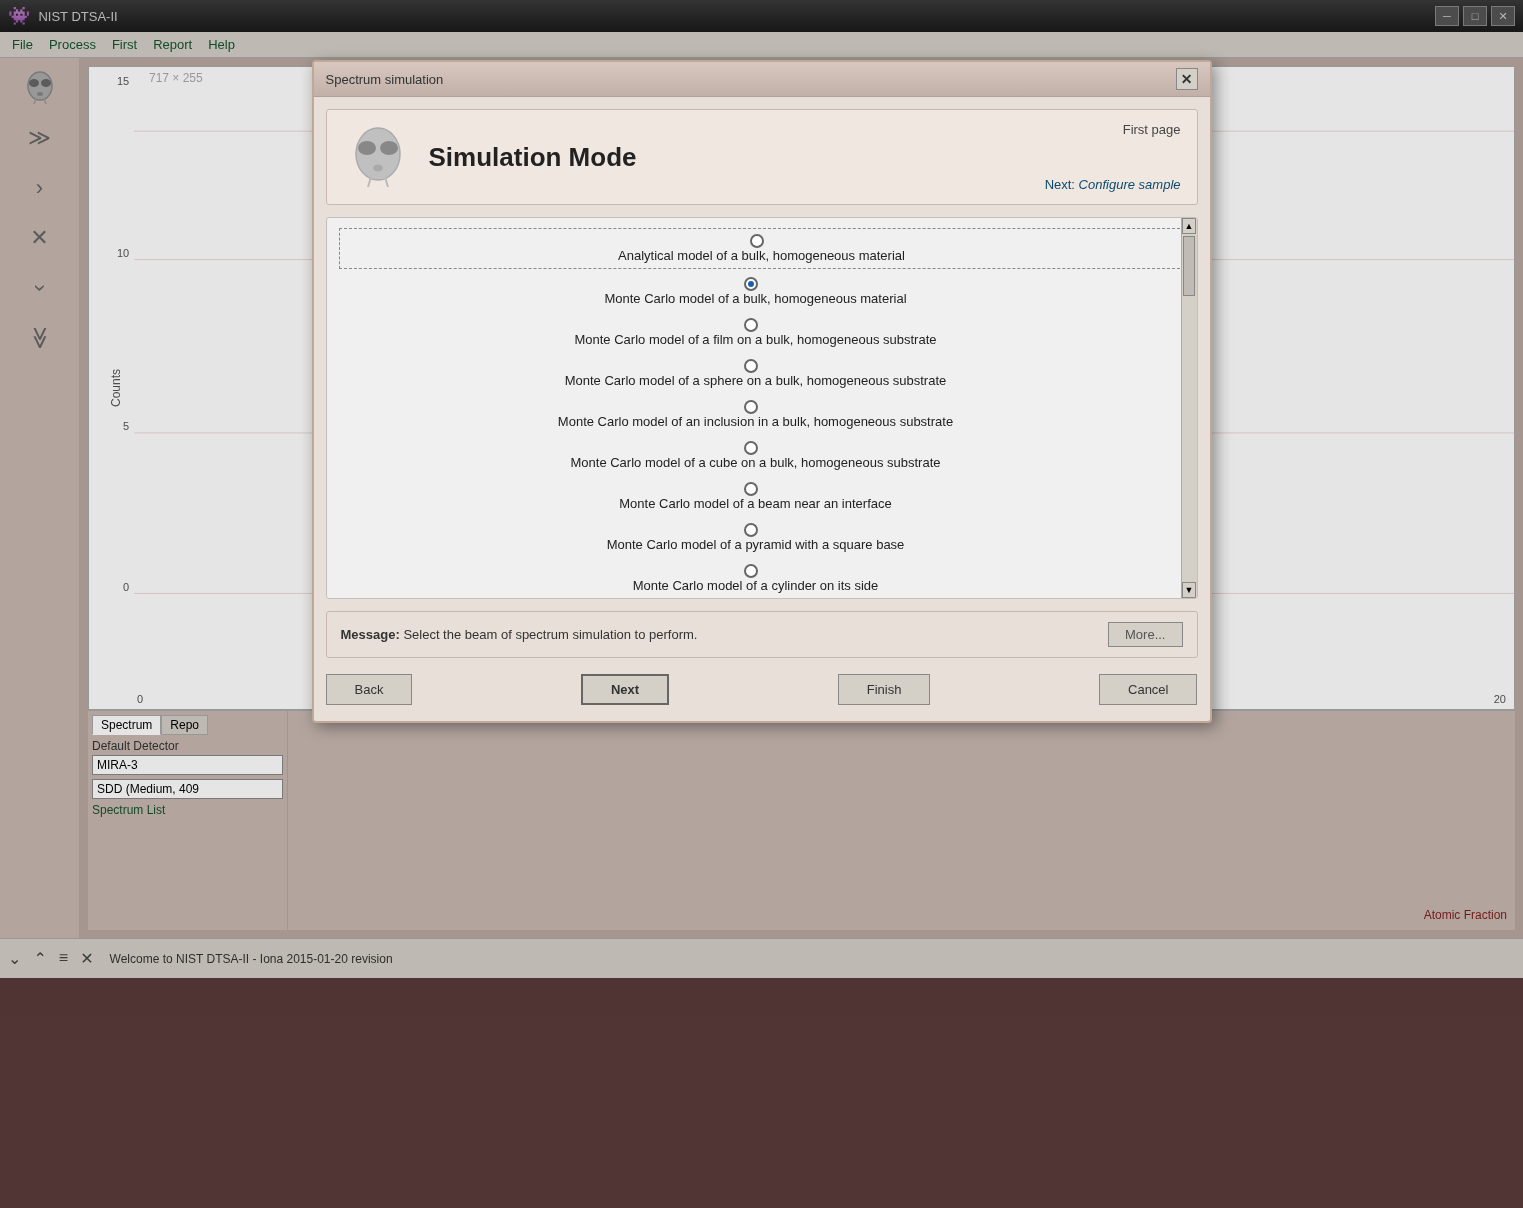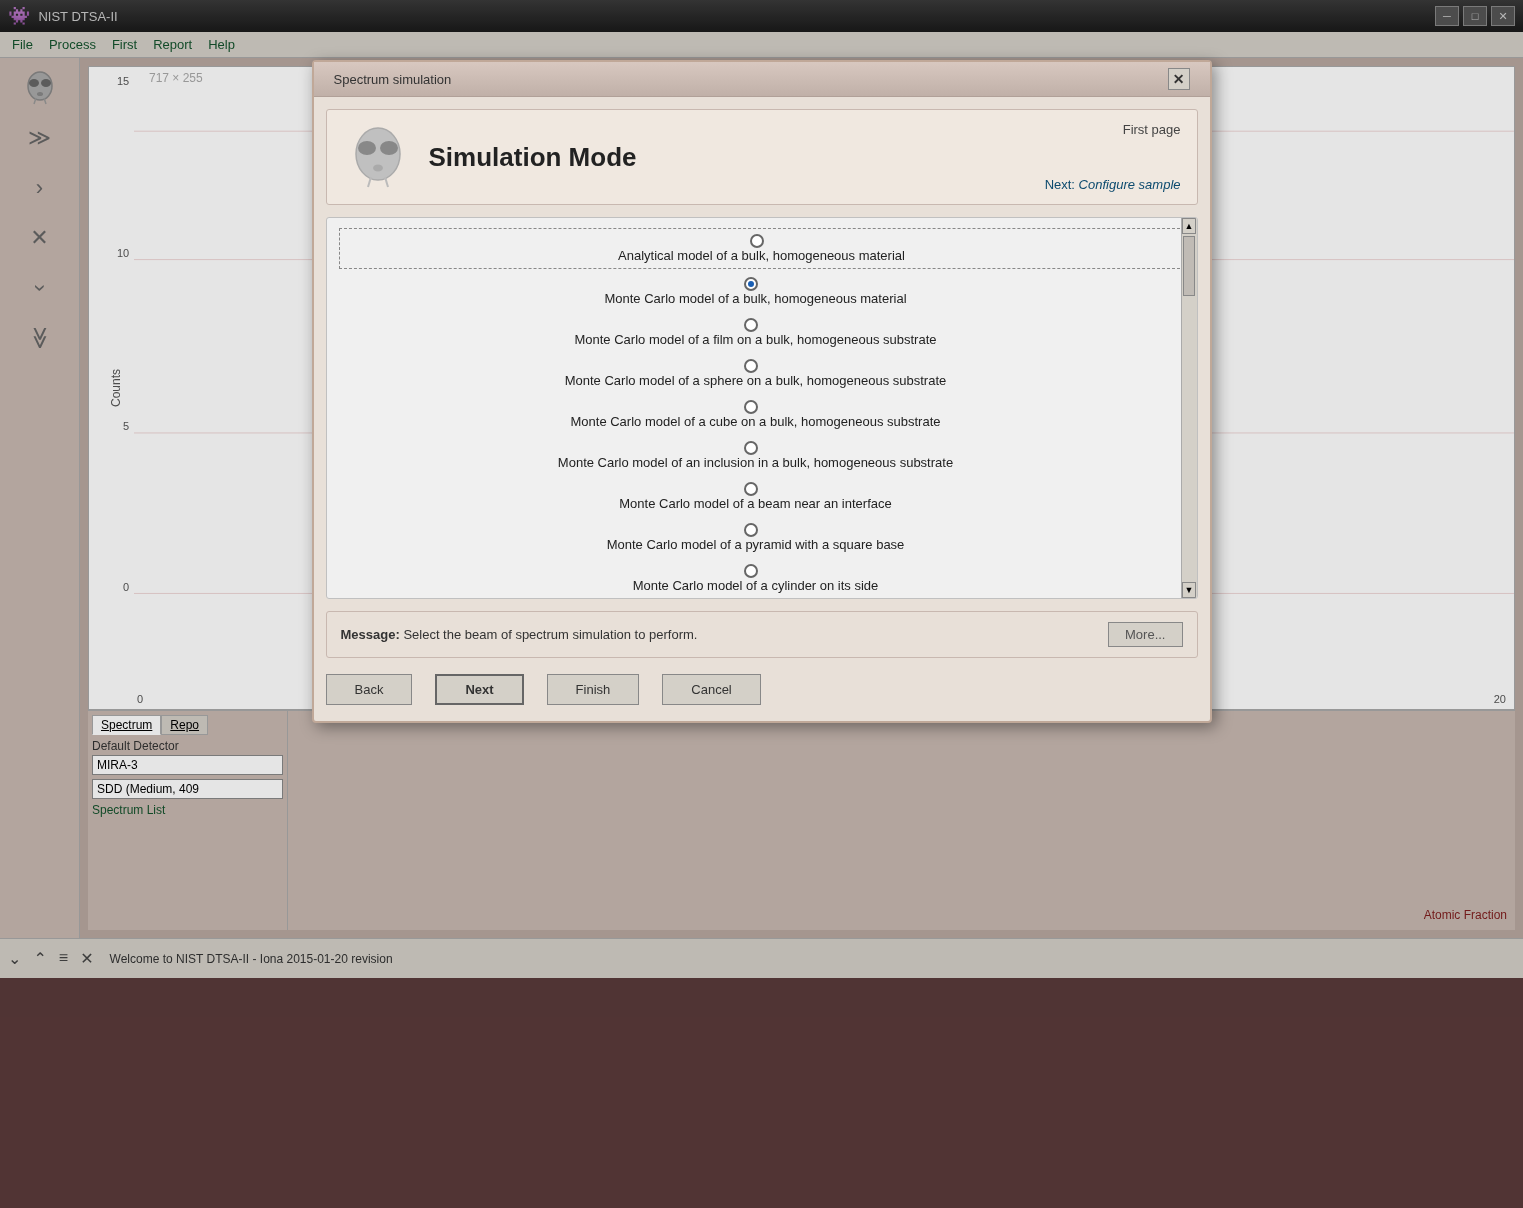--- a/index.html
+++ b/index.html
@@ -123,21 +123,20 @@
     .tab-buttons {
       display: flex;
       margin-bottom: 4px;
     }
     .tab-btn {
       padding: 2px 8px;
       border: 1px solid #aaa;
       background: #d4d0c8;
       font-size: 12px;
       cursor: pointer;
-      text-decoration: underline;
     }
     .tab-btn.active { background: #fff; border-bottom: 1px solid #fff; }
     .detector-label { font-size: 12px; color: #333; margin: 4px 0 2px 0; }
     .detector-value {
       background: #fff;
       border: 1px solid #888;
       padding: 2px 4px;
       font-size: 12px;
       width: 100%;
       margin-bottom: 4px;
@@ -183,21 +182,21 @@
     
     .dialog {
       background: #e8e0d8;
       border: 2px solid #c0a898;
       border-radius: 4px;
       width: 900px;
       box-shadow: 4px 4px 16px rgba(0,0,0,0.4);
     }
     .dialog-title-bar {
       background: linear-gradient(to bottom, #d8c8c0, #c0b0a8);
-      padding: 6px 20px;
+      padding: 6px 12px;
       display: flex;
       justify-content: space-between;
       align-items: center;
       border-bottom: 1px solid #b0a098;
     }
     .dialog-title {
       font-size: 13px;
       font-weight: normal;
       color: #333;
     }
@@ -374,21 +373,21 @@
       background: #d4d0c8;
       border: 1px solid #888;
       font-size: 13px;
       cursor: pointer;
       color: #555;
     }
 
     
     .action-buttons {
       display: flex;
-      justify-content: flex-start;
+      justify-content: space-between;
       gap: 23px;
       padding: 4px 0;
     }
     .action-btn {
       padding: 6px 28px;
       background: #d4d0c8;
       border: 1px solid #888;
       font-size: 13px;
       cursor: pointer;
       color: #333;
@@ -564,26 +563,26 @@
             <span>Monte Carlo model of a film on a bulk, homogeneous substrate</span>
           </div>
 
           <div class="radio-option">
             <div class="radio-btn"></div>
             <span>Monte Carlo model of a sphere on a bulk, homogeneous substrate</span>
           </div>
 
           <div class="radio-option">
             <div class="radio-btn"></div>
+            <span>Monte Carlo model of an inclusion in a bulk, homogeneous substrate</span>
+          </div>
+
+          <div class="radio-option">
+            <div class="radio-btn"></div>
             <span>Monte Carlo model of a cube on a bulk, homogeneous substrate</span>
-          </div>
-
-          <div class="radio-option">
-            <div class="radio-btn"></div>
-            <span>Monte Carlo model of an inclusion in a bulk, homogeneous substrate</span>
           </div>
 
           <div class="radio-option">
             <div class="radio-btn"></div>
             <span>Monte Carlo model of a beam near an interface</span>
           </div>
 
           <div class="radio-option">
             <div class="radio-btn"></div>
             <span>Monte Carlo model of a pyramid with a square base</span>

